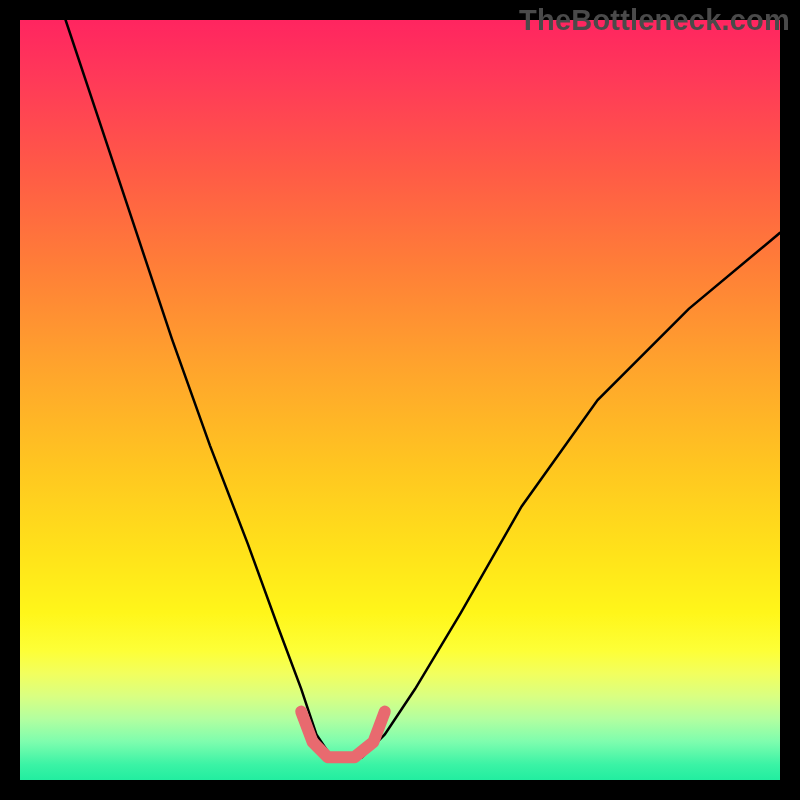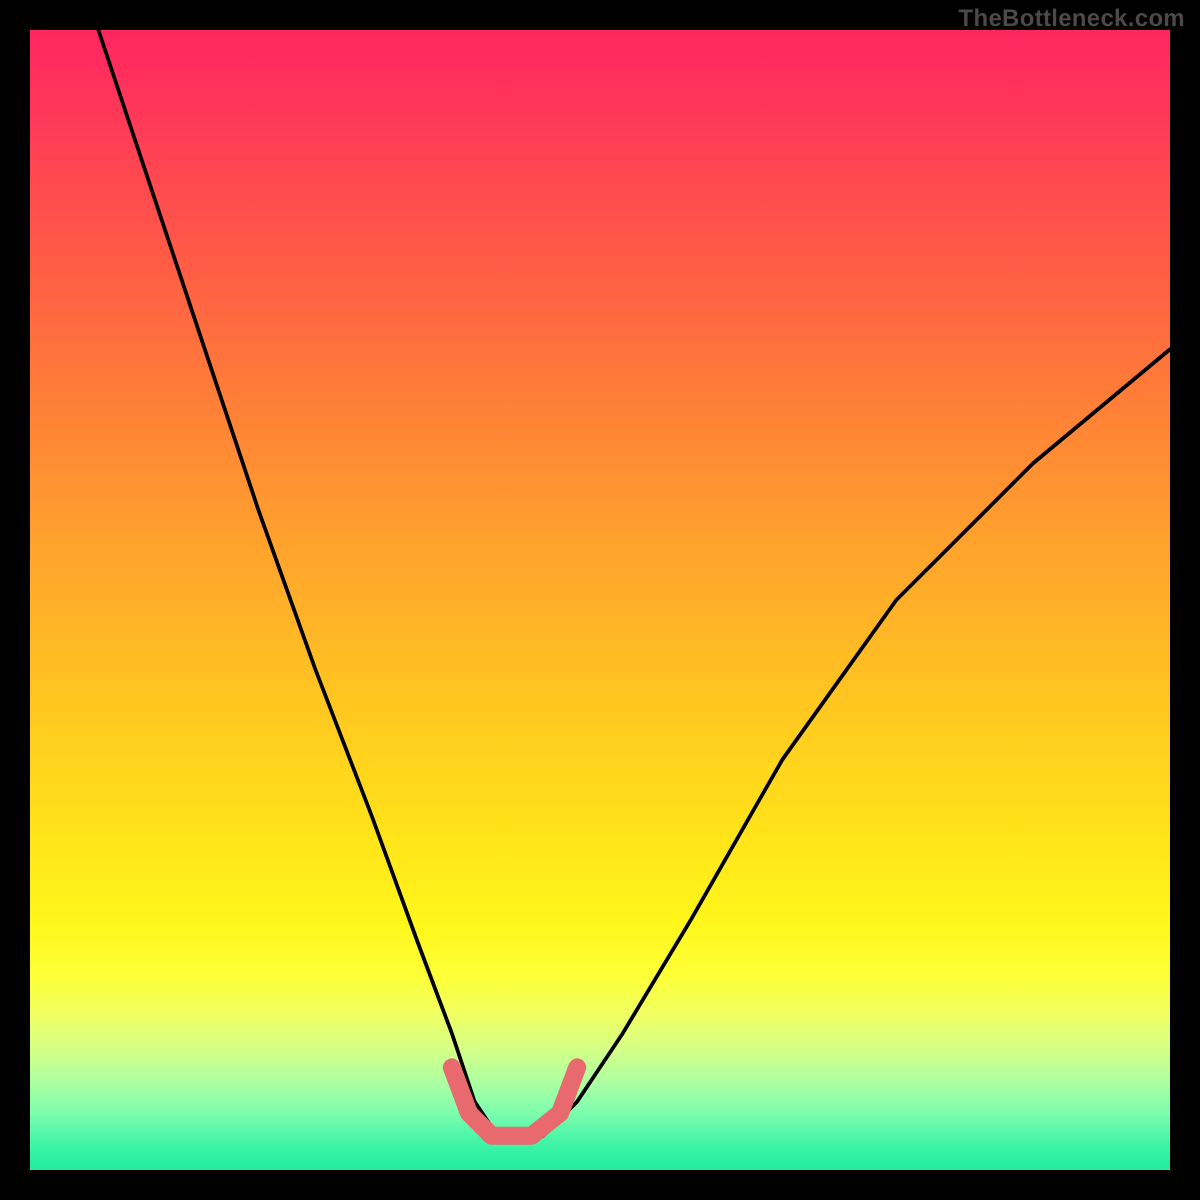--- a/index.html
+++ b/index.html
@@ -46,21 +46,21 @@
       #7dfdae 95%,
       #3af3a5 98%,
       #22eda0 100%
     );
   }
   .watermark {
     position: absolute;
     top: 4px;
     right: 10px;
     font-family: Arial, Helvetica, sans-serif;
-    font-size: 16px;
+    font-size: 29px;
     font-weight: 600;
     color: #4a4a4a;
     letter-spacing: 0.2px;
     user-select: none;
   }
   svg.curves {
     position: absolute;
     left: 0; top: 0;
     width: 760px;
     height: 760px;

